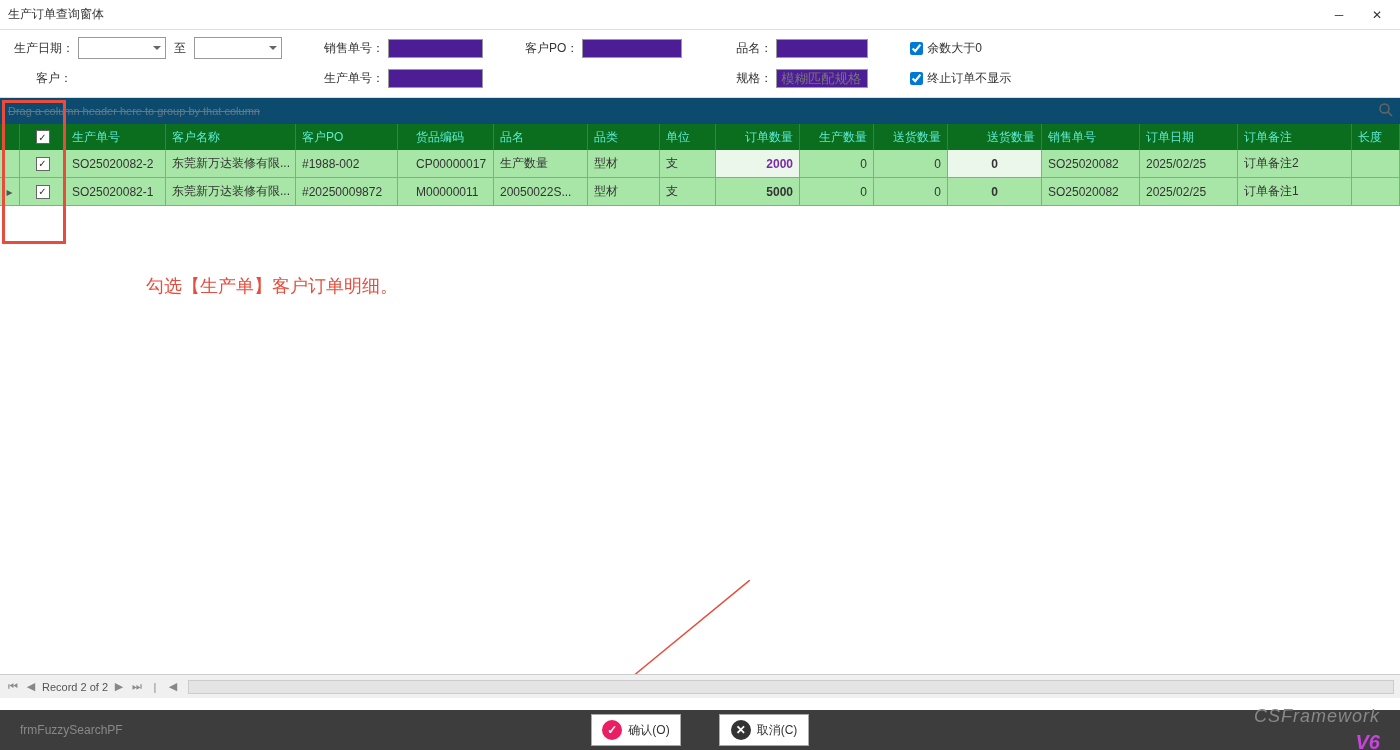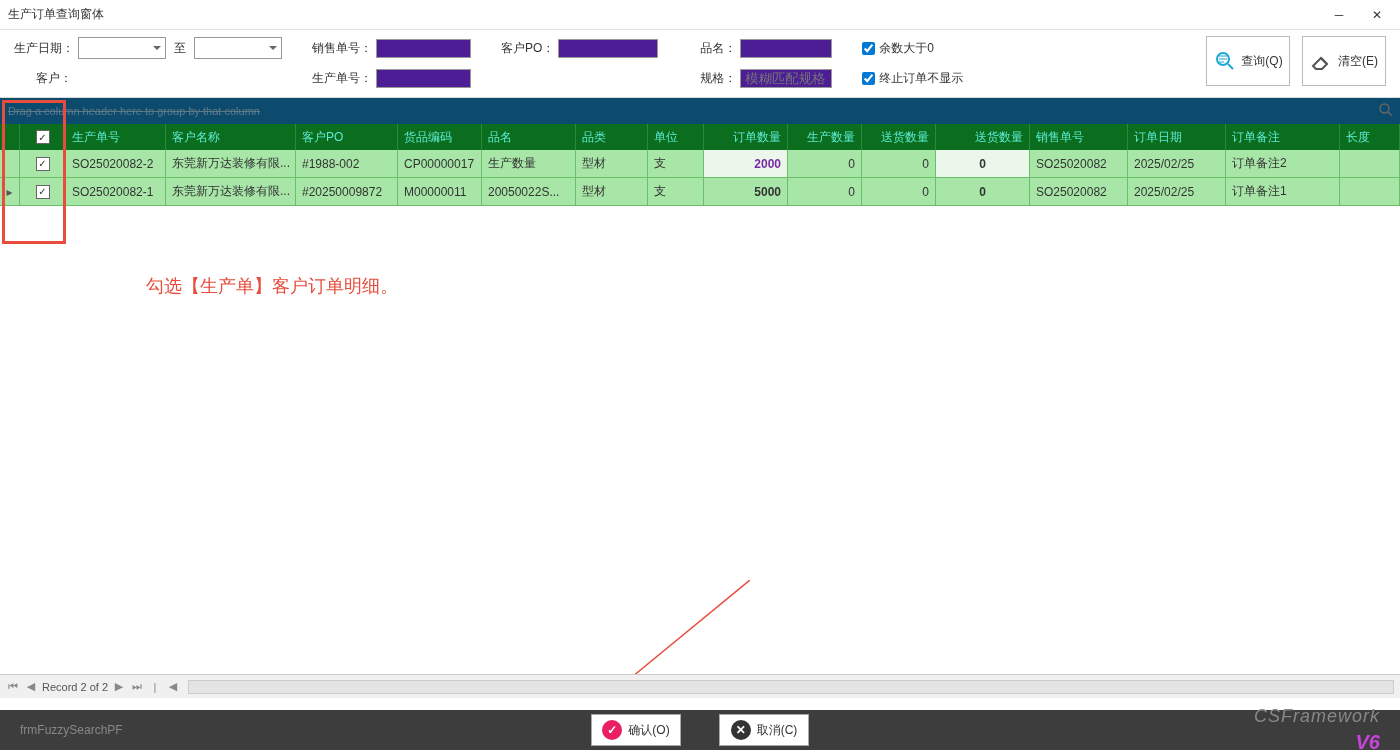--- a/index.html
+++ b/index.html
@@ -1,21 +1,21 @@
 <!DOCTYPE html>
 <html><head>
 <meta charset="utf-8">
 <style>
 * { box-sizing: border-box; margin: 0; padding: 0; }
 body { font-family: "Microsoft YaHei", Arial, sans-serif; font-size: 12px; background: #fff; color: #333; width: 1400px; height: 750px; overflow: hidden; position: relative; }
 .titlebar { height: 30px; background: #fff; border-bottom: 1px solid #e0e0e0; display: flex; align-items: center; padding: 0 8px; }
 .titlebar-title { flex: 1; font-size: 12px; color: #333; }
 .titlebar-btns { display: flex; gap: 8px; }
 .titlebar-btn { width: 30px; height: 20px; display: flex; align-items: center; justify-content: center; cursor: pointer; color: #333; }
-.filterbar { height: 68px; padding: 6px 14px; display: flex; gap: 0; align-items: flex-start; border-bottom: 1px solid #ddd; }
+.filterbar { height: 68px; padding: 6px 14px; display: flex; gap: 12px; align-items: flex-start; border-bottom: 1px solid #ddd; }
 .filter-col { display: flex; flex-direction: column; gap: 6px; margin-right: 30px; }
 .filter-row { display: flex; align-items: center; gap: 4px; height: 24px; }
 .flabel { min-width: 58px; text-align: right; color: #333; }
 .flabel.wide { min-width: 48px; }
 .finput { height: 19px; border: 1px solid #999; padding: 0 4px; background: #4c1d95; }
 .fdd { width: 88px; height: 22px; border: 1px solid #999; background: #fff; position: relative; }
 .fdd::after { content: ""; position: absolute; right: 4px; top: 8px; border: 4px solid transparent; border-top-color: #666; }
 .fdd.cust { width: 200px; padding: 0 4px; display: flex; align-items: center; }
 .to-label { margin: 0 4px; }
 .finput.sales { width: 95px; }
@@ -37,21 +37,21 @@
 .cell.num { justify-content: flex-end; }
 .cell.center { justify-content: center; }
 .cell.hl-qty { background: #eaf7ea; color: #7a2aa8; font-weight: bold; }
 .cell.hl-stock { background: #eaf7ea; font-weight: bold; }
 .cell.bold { font-weight: bold; }
 .cw-expand { width: 20px; }
 .cw-chk { width: 46px; justify-content: center; }
 .cw-prod { width: 100px; }
 .cw-cust { width: 130px; }
 .cw-po { width: 102px; }
-.cw-code { width: 84px; }
+.cw-code { width: 84px; margin-left: 12px; }
 .cw-name { width: 94px; }
 .cw-cat { width: 72px; }
 .cw-unit { width: 56px; }
 .cw-oqty { width: 84px; }
 .cw-pqty { width: 74px; }
 .cw-sqty { width: 74px; }
 .cw-stock { width: 94px; }
 .cw-sales { width: 98px; }
 .cw-date { width: 98px; }
 .cw-remark { width: 114px; text-align: center; }
@@ -126,37 +126,20 @@
     </div>
   </div>
   <div class="filter-col">
     <div class="filter-row checkline">
       <input type="checkbox" checked="" style="">
       <span>余数大于0</span>
     </div>
     <div class="filter-row checkline">
       <input type="checkbox" checked="" style="">
       <span>终止订单不显示</span>
-    </div>
-  </div>
-  <div class="actbtns">
-    <div class="actbtn">
-      <svg viewBox="0 0 24 24" fill="none" stroke="#1ba8d4" stroke-width="2">
-          <circle cx="10" cy="10" r="6"></circle>
-          <path d="M15 15l5 5"></path>
-          <path d="M6 10h8M6 7h8M6 13h5" stroke-width="1"></path>
-        </svg>
-      <span>查询(Q)</span>
-    </div>
-    <div class="actbtn">
-      <svg viewBox="0 0 24 24" fill="none" stroke="#555" stroke-width="2">
-          <path d="M3 17l8-8 6 6-5 5H6z"></path>
-          <path d="M11 9l6 6"></path>
-        </svg>
-      <span>清空(E)</span>
     </div>
   </div>
 </div>
 
 <div class="grouparea">
   <span style="text-decoration:line-through;opacity:.6">Drag a column header here to group by that column</span>
   <span class="search-icon-cell">
     <svg viewBox="0 0 16 16" fill="none" stroke="#666" stroke-width="1.5">
         <circle cx="6.5" cy="6.5" r="4.5"></circle>
         <path d="M10 10l4 4"></path>

